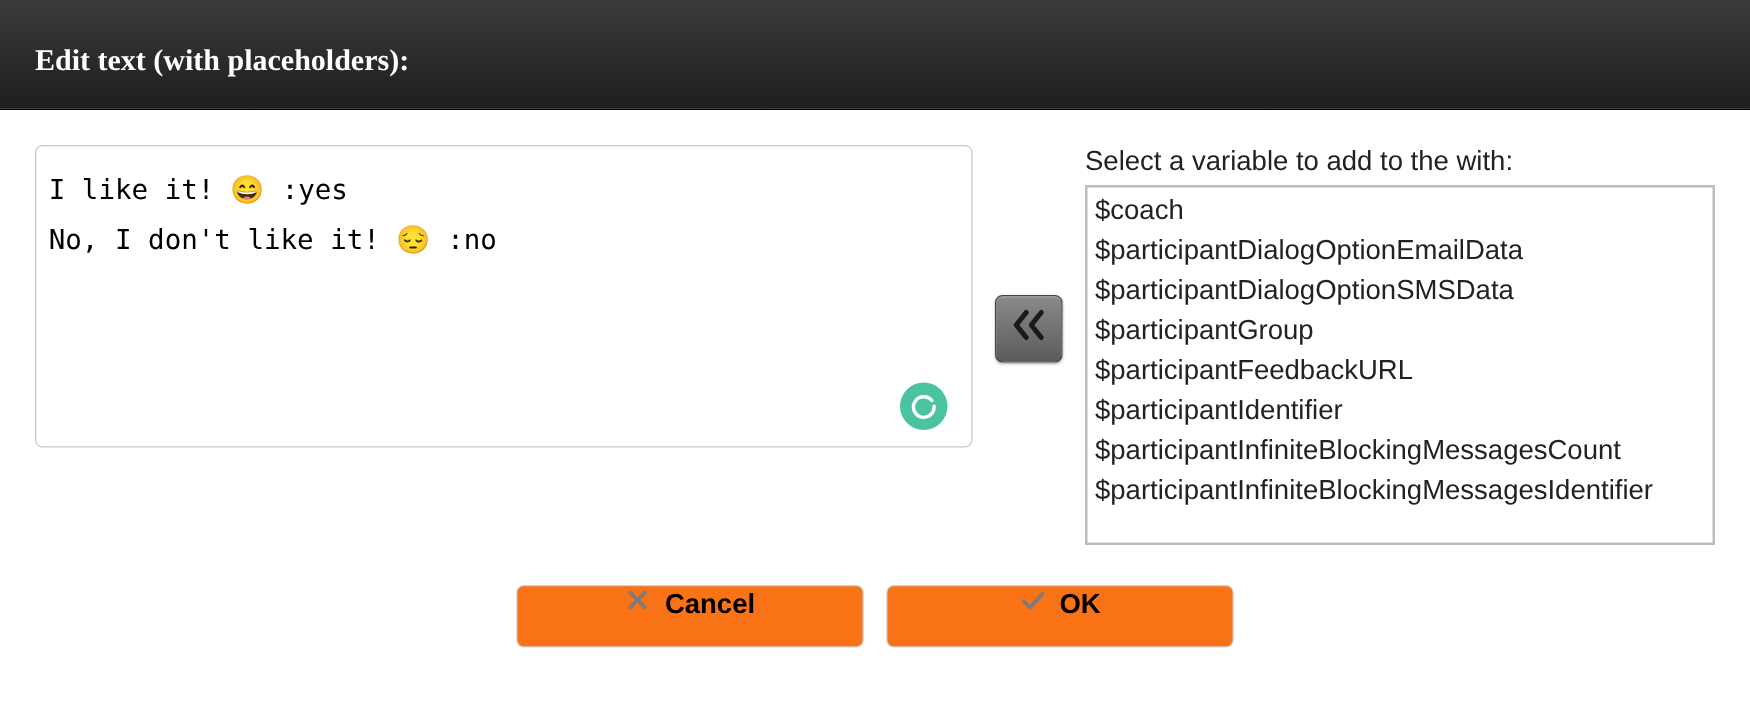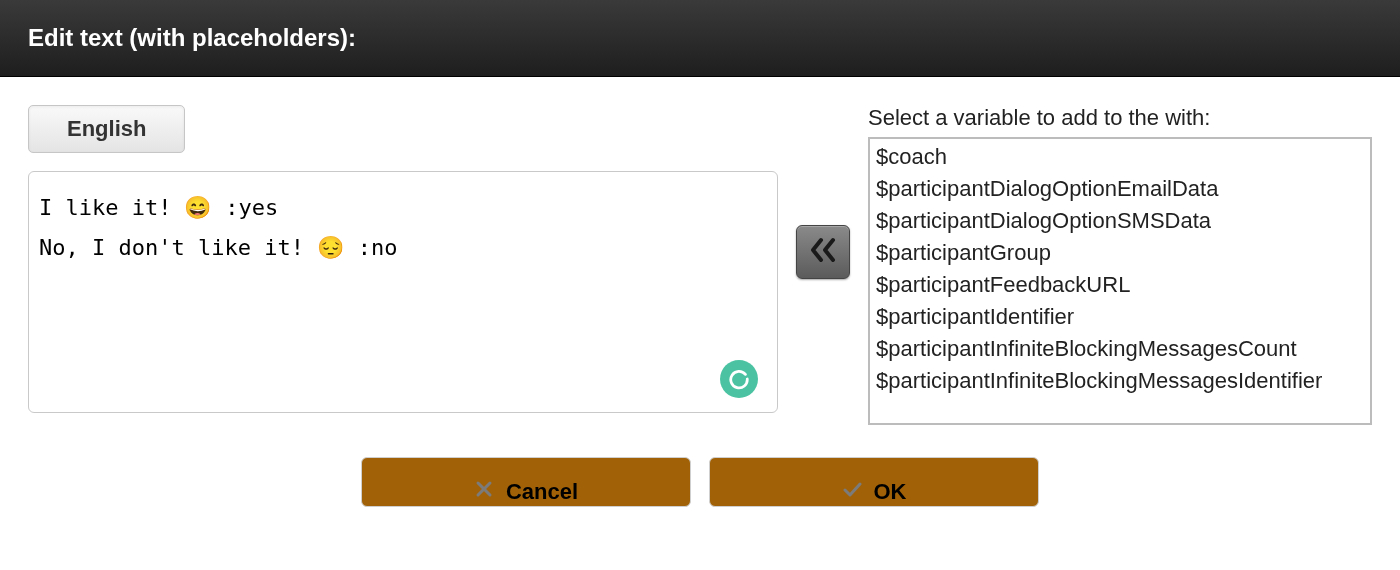--- a/index.html
+++ b/index.html
@@ -9,22 +9,23 @@
     font-size: 20px;
     color: #222;
     background: #fff;
   }
   .dialog { width: 1400px; }
   .dialog-header {
     background: linear-gradient(#3a3a3a, #1e1e1e);
     color: #fff;
     font-weight: 700;
     font-size: 24px;
-    padding: 24px 28px 24px 28px;
+    padding: 36px 28px 24px 28px;
     border-bottom: 1px solid #000;
+    font-family: Liberation Serif, serif;
   }
   .dialog-body {
     display: flex;
     align-items: flex-start;
     padding: 28px 28px 12px 28px;
     gap: 18px;
   }
   .left-col { flex: 0 0 750px; }
   .lang-tabs { margin-bottom: 18px; }
   .lang-tab {
@@ -92,50 +93,47 @@
     padding: 2px 6px;
   }
   .var-item { white-space: nowrap; cursor: pointer; }
   .dialog-footer {
     display: flex;
     justify-content: center;
     gap: 18px;
     padding: 20px 0 28px 0;
   }
   .footer-btn {
-    width: 330px;
+    width: 278px;
     height: 50px;
     border: 1px solid #cfcfcf;
     border-radius: 6px;
-    background: #a16207;
+    background: #f97316;
     font-size: 22px;
     font-weight: 600;
     display: inline-flex;
-    align-items: flex-end;
+    align-items: flex-start;
     justify-content: center;
     gap: 12px;
     cursor: pointer;
   }
   .footer-btn svg { width: 20px; height: 20px; }
 </style>
 </head>
 <body>
 
 <div class="dialog">
 
   <div class="dialog-header">
     <span>Edit text (with placeholders):</span>
   </div>
 
   <div class="dialog-body">
 
     <div class="left-col">
-      <div class="lang-tabs">
-        <span class="lang-tab active">English</span>
-      </div>
       <div class="editor-wrap">
         <textarea class="text-editor" style="">I like it! 😄 :yes
 No, I don't like it! 😔 :no</textarea>
         <div class="grammarly-badge">
           <svg viewBox="0 0 24 24" fill="none" stroke="#fff" stroke-width="3" stroke-linecap="round">
             <path d="M19 7 A9 9 0 1 0 21 12"></path>
           </svg>
         </div>
       </div>
     </div>

